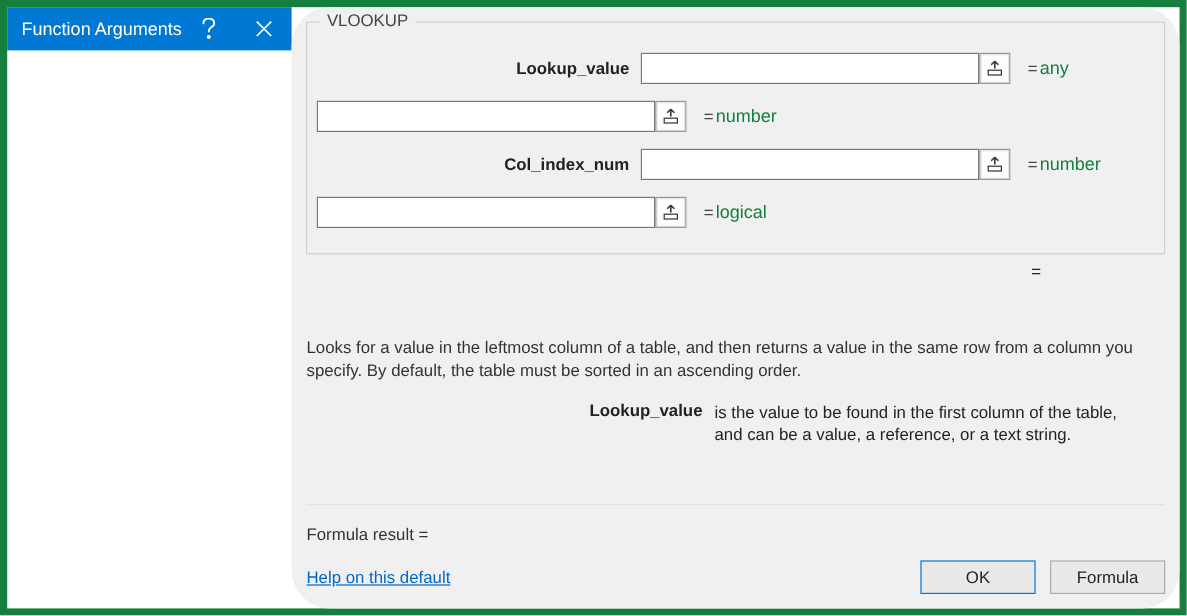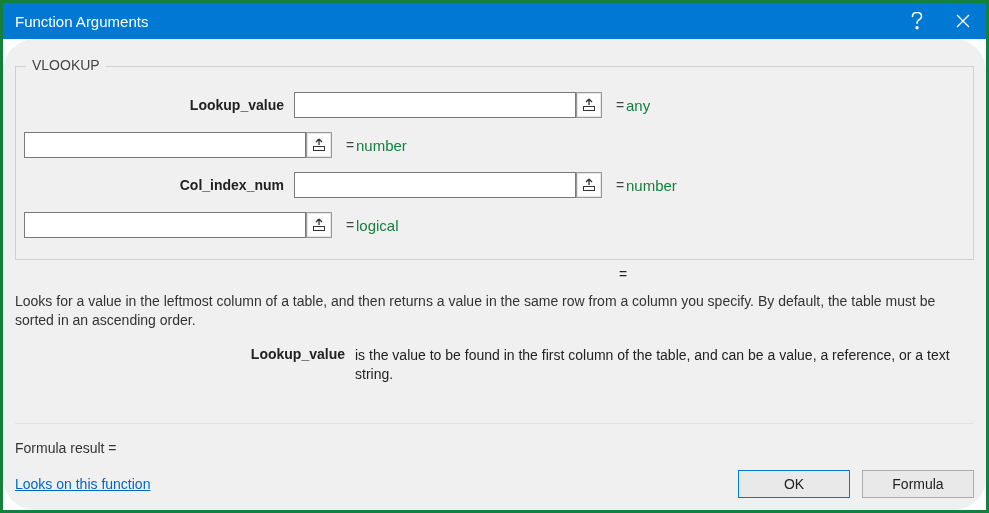--- a/index.html
+++ b/index.html
@@ -1,44 +1,44 @@
 <!DOCTYPE html>
 <html><head>
 <meta charset="utf-8">
 <style>
   * { box-sizing: border-box; }
   html, body { margin:0; padding:0; font-family: "Segoe UI", Tahoma, Arial, sans-serif; font-size:14px; color:#222; background:#fff; }
-  .window { width:989px; height:513px; border:3px solid #15803d; display:flex; flex-direction:column; }
+  .window { width:989px; height:513px; border:6px solid #15803d; display:flex; flex-direction:row; }
   .titlebar { background:#0078d4; color:#fff; height:36px; display:flex; align-items:center; padding-left:12px; }
   .titlebar .title { flex:1; font-size:15px; }
   .titlebar .tbtn { width:46px; height:36px; display:flex; align-items:center; justify-content:center; cursor:pointer; }
   .titlebar .tbtn svg { stroke:#fff; }
-  .body { flex:1; background:#f0f0f0; padding:27px 12px 12px 12px; display:flex; flex-direction:column; position:relative;border-radius:32px; }
+  .body { flex:1; background:#f0f0f0; padding:12px 12px 12px 12px; display:flex; flex-direction:column; position:relative;border-radius:32px; }
   .groupbox { border:1px solid #d0d0d0; padding:18px 8px 14px 8px; position:relative; }
   .groupbox-title { position:absolute; top:-10px; left:10px; background:#f0f0f0; padding:0 6px; color:#444; font-size:14px; }
   .argrow { display:flex; align-items:center; height:40px; padding:2px 0; }
   .arglabel { width:270px; text-align:right; padding-right:10px; font-size:14px; }
   .arglabel.bold { font-weight:600; }
   .inputwrap { display:flex; align-items:center; }
   .arginput { width:282px; height:26px; border:1px solid #7a7a7a; background:#fff; padding:2px 4px; font-size:14px; outline:none; }
   .refbtn { width:26px; height:26px; border:1px solid #999; background:#fdfdfd; display:flex; align-items:center; justify-content:center; cursor:pointer; box-shadow: inset 0 0 0 1px #e5e5e5; margin-left:0; }
   .eq { width:24px; text-align:center; color:#444; padding:0 10px 0 14px; }
   .typetext { color:#15803d; font-size:15px; }
   .result-eq-row { display:flex; padding:6px 0 10px 0; }
   .result-eq-row .spacer { width:604px; }
-  .desc { color:#333; line-height:1.35; padding:0 2px 10px 0; }
+  .desc { color:#333; line-height:1.35; padding:0 2px 10px 0;margin-top:36px; }
   .argdesc { display:flex; padding-top:6px; }
   .argdesc .al { width:340px; text-align:right; font-weight:600; padding-right:10px; }
   .argdesc .ad { flex:1; line-height:1.35; padding-right:20px; }
   .bottom { margin-top:auto; }
   .formula-result { padding:8px 0 14px 0; color:#333; border-top:1px solid #e2e2e2; margin-top:24px; padding-top:16px;}
   .footer { display:flex; align-items:center; }
   .help-link { color:#0066cc; text-decoration:underline; cursor:pointer; font-size:14px; }
   .footer .spacer { flex:1; }
-  .btn { width:112px; height:28px; background:#e9e9e9; border:1px solid #adadad; display:flex; align-items:center; justify-content:center; cursor:pointer; margin-left:12px; font-size:14px; }
+  .btn { width:96px; height:28px; background:#e9e9e9; border:1px solid #adadad; display:flex; align-items:center; justify-content:center; cursor:pointer; margin-left:12px; font-size:14px; }
   .btn.default { border:1.5px solid #0078d4; background:#e9e9e9; }
 </style>
 </head>
 <body>
 
 <div class="window">
   <div class="titlebar">
     <div class="title">Function Arguments</div>
     <div class="tbtn">
       <svg width="14" height="18" viewBox="0 0 10 16" fill="none">
@@ -127,20 +127,20 @@
       <div class="al">Lookup_value</div>
       <div class="ad">is the value to be found in the first column of the table, and can be a value, a reference, or a text string.</div>
     </div>
 
     <div class="bottom">
       <div class="formula-result">
         <span>Formula result =</span>
         <span></span>
       </div>
       <div class="footer">
-        <span class="help-link">Looks on this function</span>
+        <span class="help-link">Help on this default</span>
         <div class="spacer"></div>
         <div class="btn default">OK</div>
         <div class="btn">Formula</div>
       </div>
     </div>
   </div>
 </div>
 
 </body></html>

